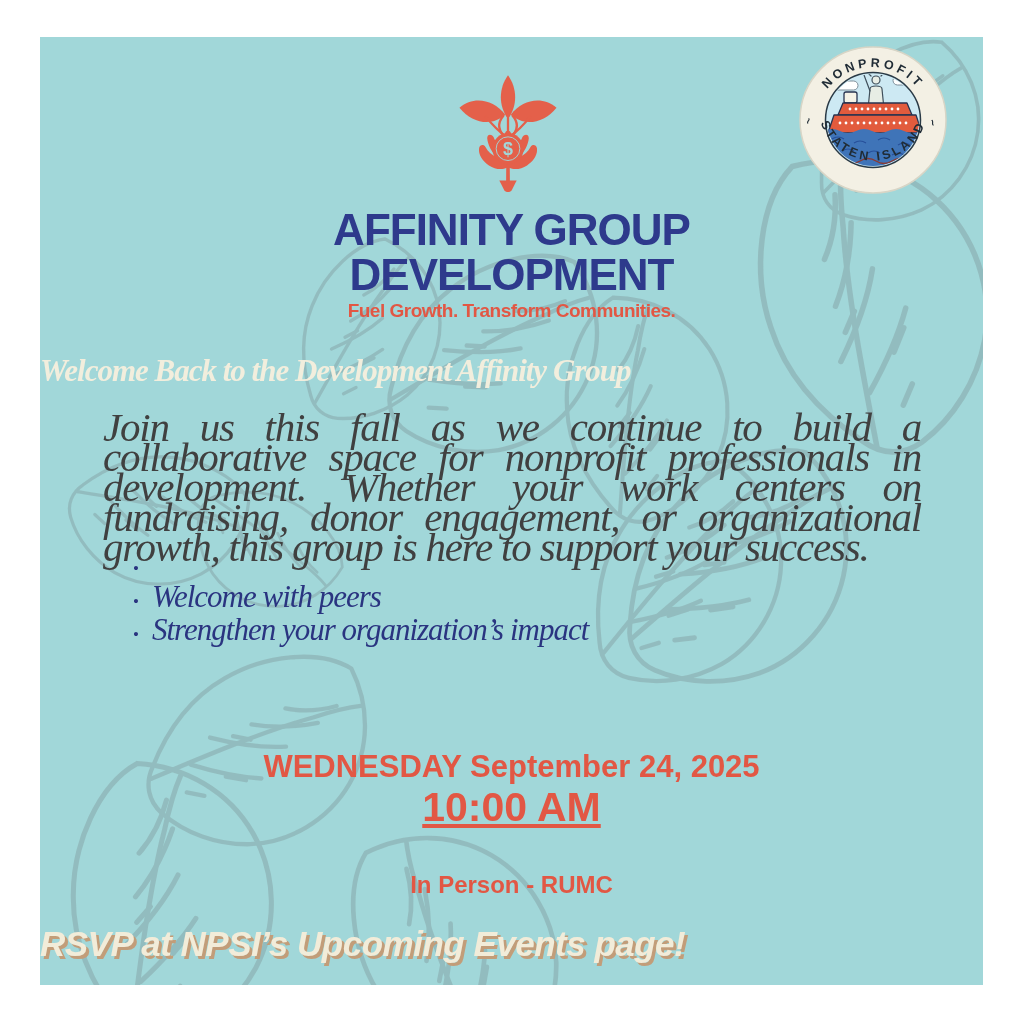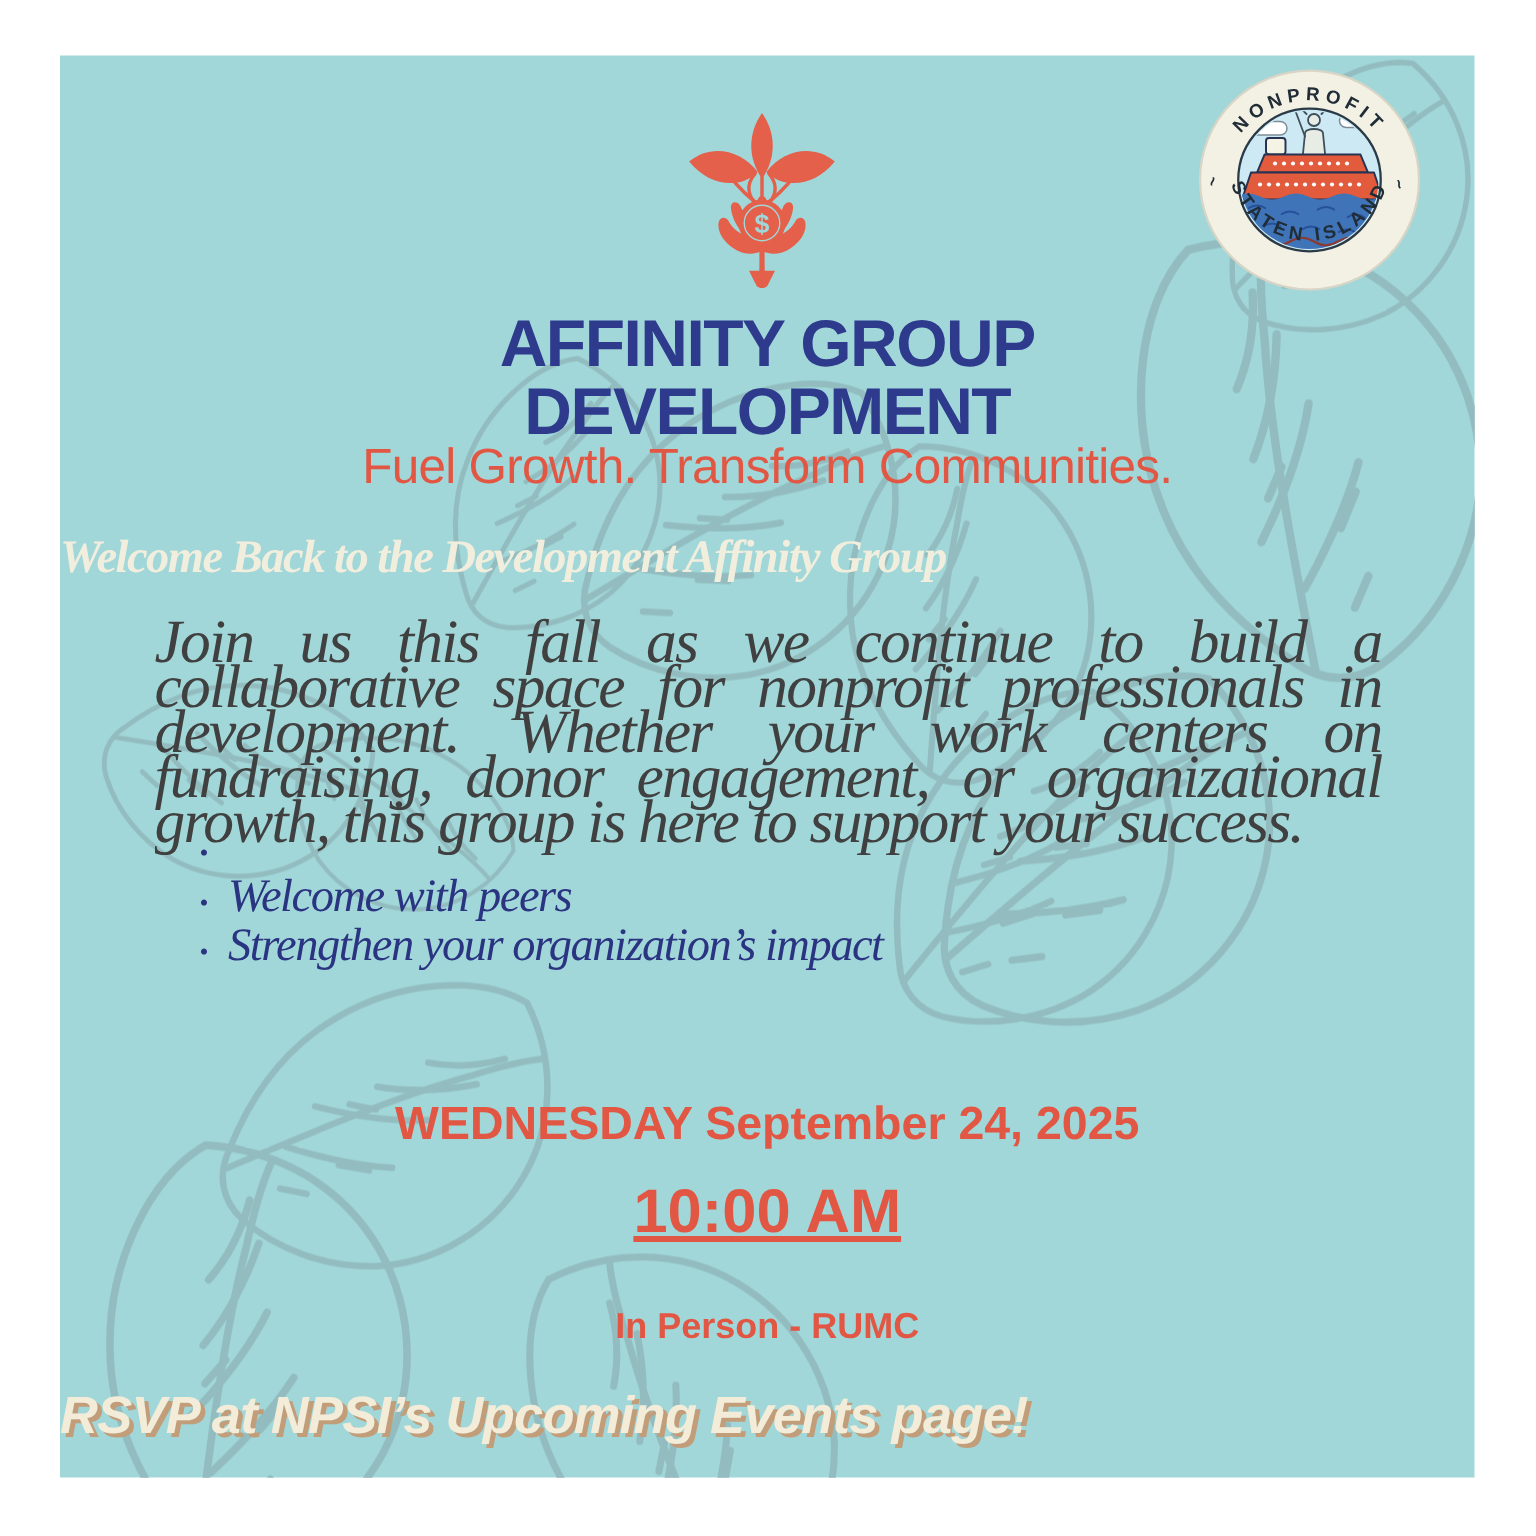--- a/index.html
+++ b/index.html
@@ -16,21 +16,21 @@
   .logo   { position:absolute; left:410px; top:36px; }
   .badge  { position:absolute; left:758px; top:8px; }
 
   .title {
     position:absolute; top:170px; left:0; width:100%; text-align:center;
     color:#2e3a8c; font-size:44px; font-weight:700; line-height:45px;
     letter-spacing:-1px;
   }
   .tagline {
     position:absolute; top:258px; left:0; width:100%; text-align:center;
-    color:#e25744; font-size:33px; font-weight:400; line-height:32px;
+    color:#e25744; font-size:19px; font-weight:700; line-height:32px;
     letter-spacing:-0.5px;
   }
   .welcome {
     position:absolute; top:316px; left:0; width:100%; text-align:left;
     color:#f2eedd; font-family:"Liberation Serif", serif;
     font-style:italic; font-weight:700; font-size:31px; line-height:36px;
     letter-spacing:-1px;
   }
   .para {
     position:absolute; left:63px; width:818px;
@@ -44,21 +44,21 @@
     position:absolute; left:93px; top:518px; width:720px;
     color:#2a3480; font-family:"Liberation Serif", serif; font-style:italic;
     font-size:31px; letter-spacing:-1px;
   }
   .bullet-row { display:flex; align-items:baseline; line-height:28px; }
   .bullet-dot { font-style:normal; font-size:17px; width:19px; flex:0 0 19px; }
   .event-line {
     position:absolute; left:0; width:100%; text-align:center;
     color:#e25744; font-weight:700; line-height:36px;
   }
-  .event-date     { top:694px; font-size:31px; }
+  .event-date     { top:712px; font-size:31px; }
   .event-time     { top:752px; font-size:41px;text-decoration:underline; }
   .event-at       { top:793px; font-size:29px; }
   .event-location { top:830px; font-size:24px; }
   .rsvp {
     position:absolute; top:886px; left:0; width:100%; text-align:left;
     color:#f2ecd9; font-size:35px; font-weight:700; font-style:italic;
     letter-spacing:-0.5px; line-height:42px;
     text-shadow:3px 3px 0 #c29d79;
   }
 </style>

